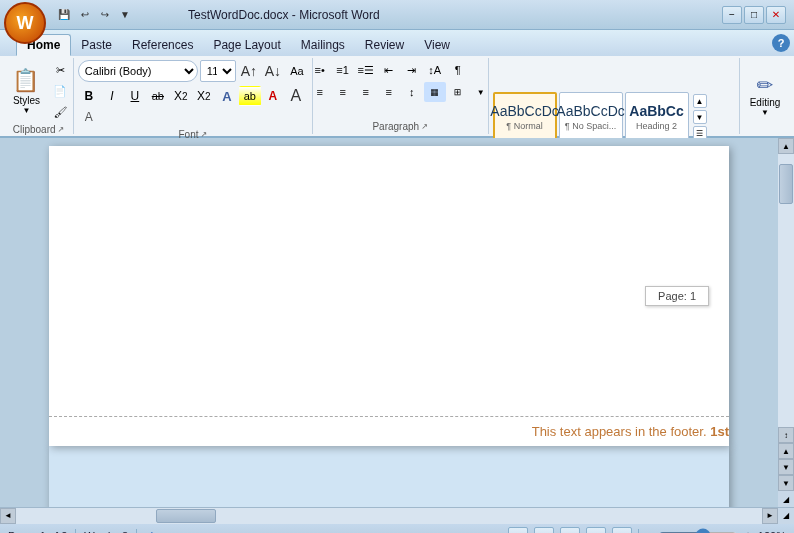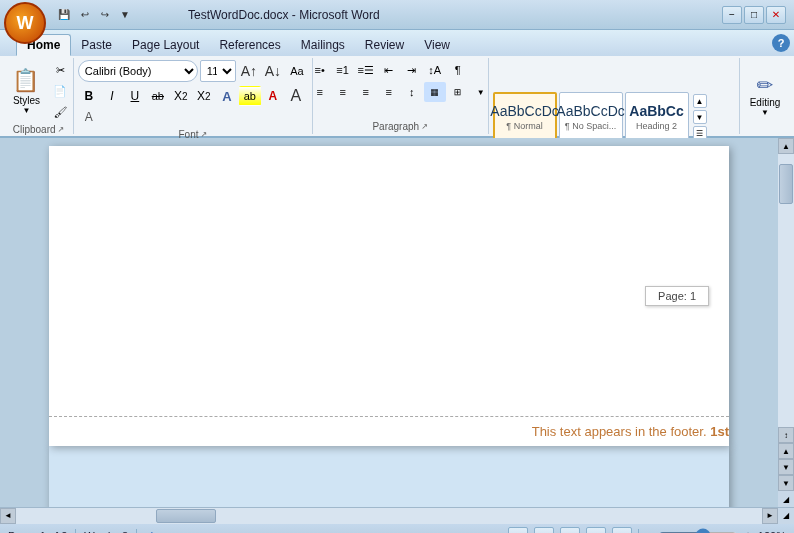--- a/index.html
+++ b/index.html
@@ -339,22 +339,22 @@
   <div class="title-controls">
     <div class="title-btn">−</div>
     <div class="title-btn">□</div>
     <div class="title-btn close-btn">✕</div>
   </div>
 </div>
 
 <div class="ribbon-tabs">
   <div class="ribbon-tab active">Home</div>
   <div class="ribbon-tab">Paste</div>
+  <div class="ribbon-tab">References</div>
   <div class="ribbon-tab">Page Layout</div>
-  <div class="ribbon-tab">References</div>
   <div class="ribbon-tab">Mailings</div>
   <div class="ribbon-tab">Review</div>
   <div class="ribbon-tab">View</div>
   <div class="help-btn">?</div>
 </div>
 
 <div class="ribbon">
 
   <div class="ribbon-group" style="min-width:70px;">
     <div class="ribbon-group-content-row">

